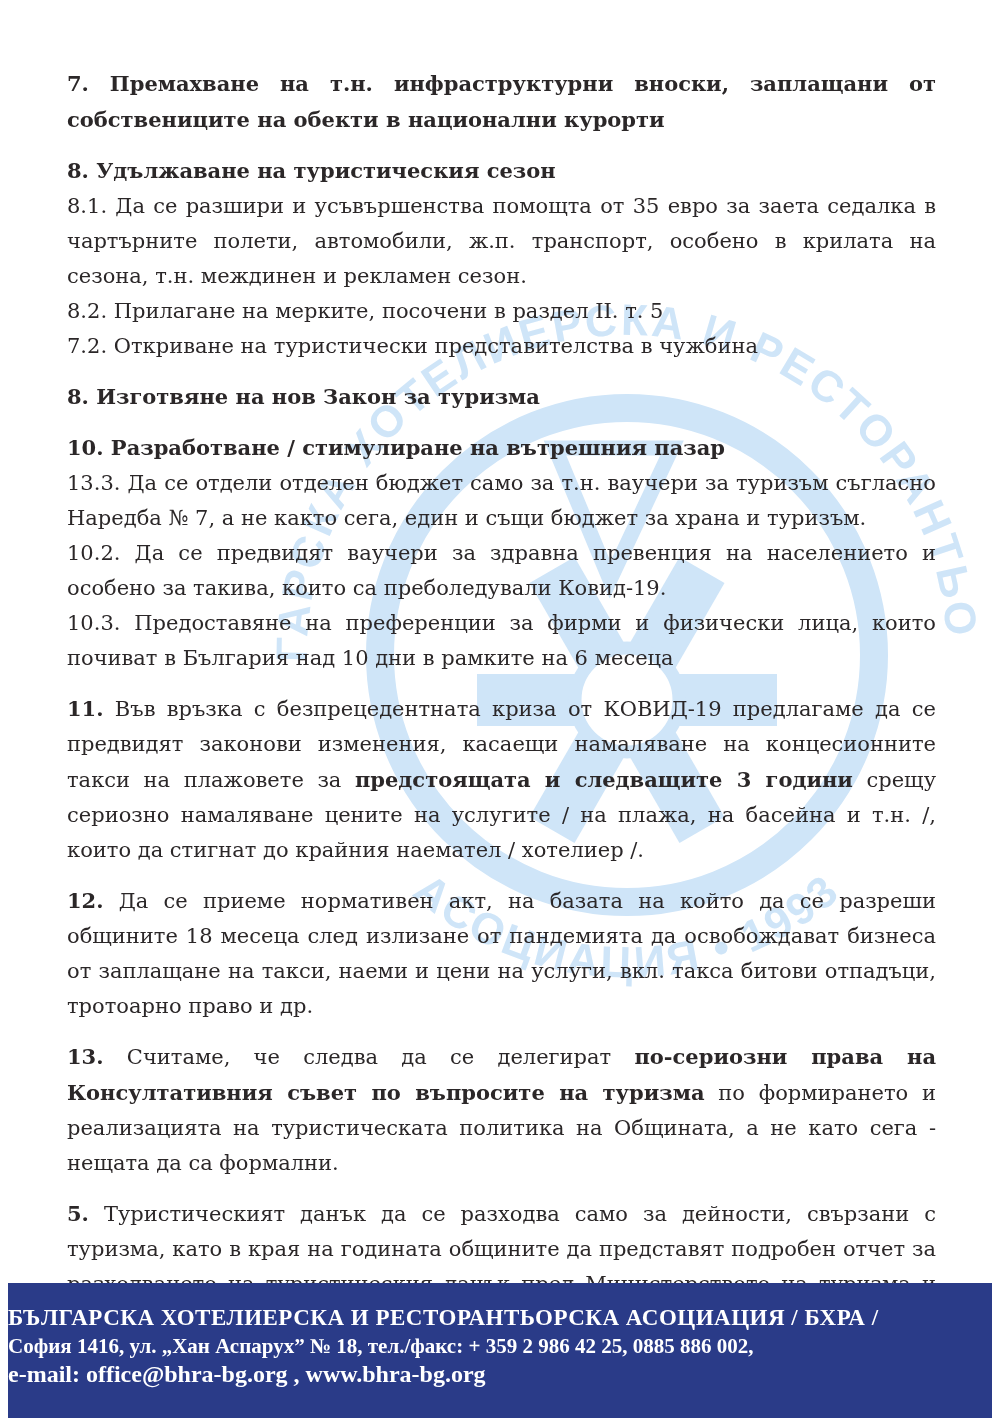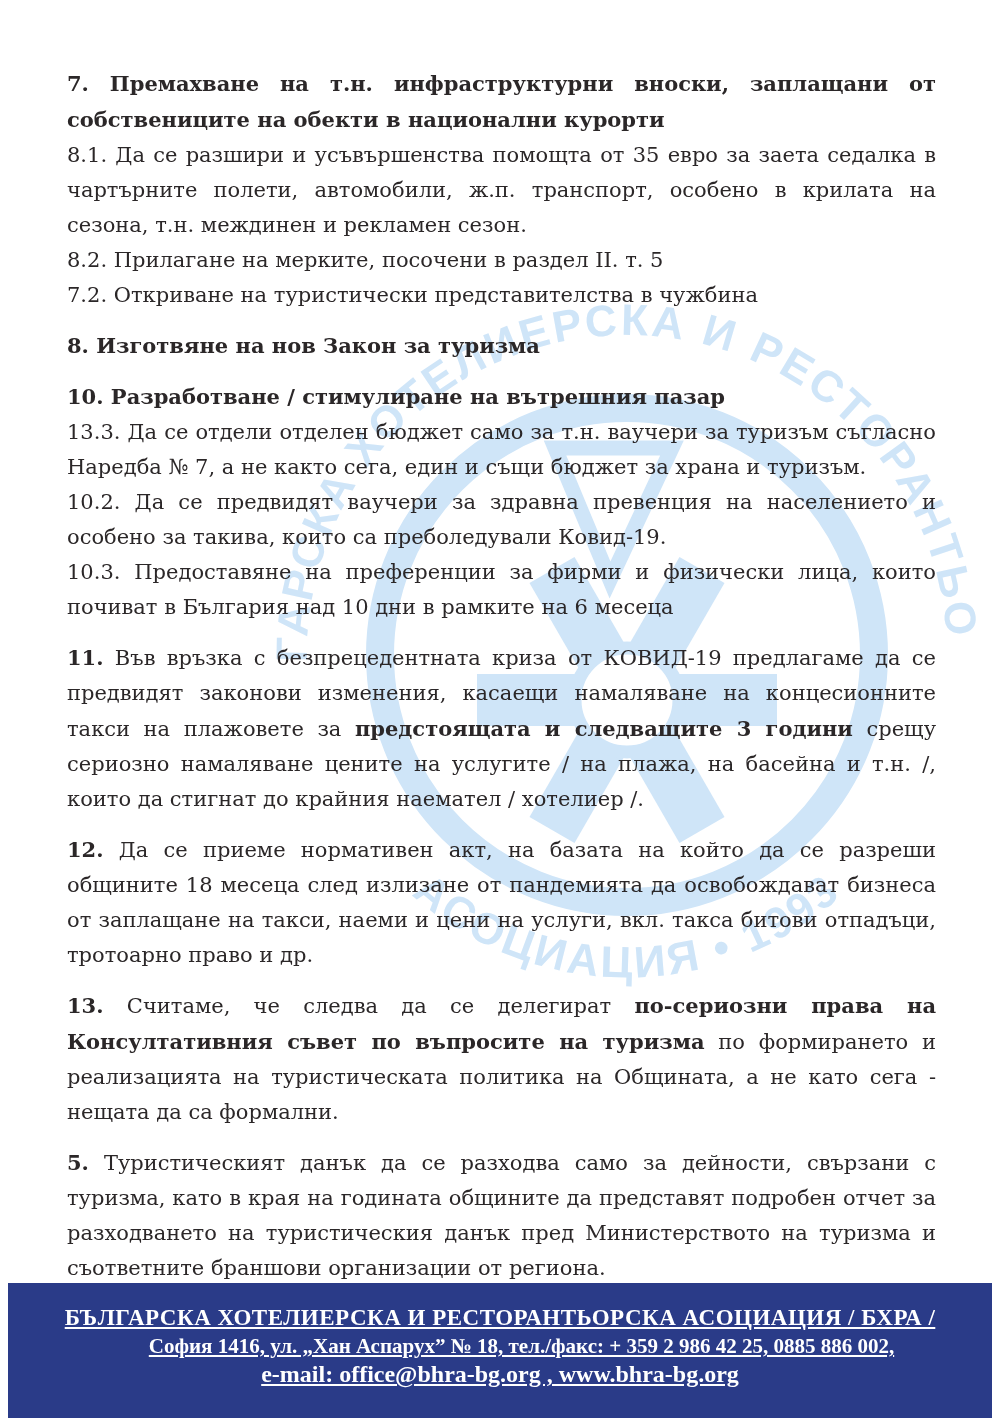--- a/index.html
+++ b/index.html
@@ -38,28 +38,26 @@
   .para { margin: 0; }
   .para.gap { margin-top: 15px; }
   .para .b { font-weight: bold; }
   .footer {
     position: absolute;
     left: 8px;
     top: 1283px;
     width: 984px;
     height: 135px;
     color: #ffffff;
-    text-align: center;
     font-family: "Liberation Serif", serif;
     font-weight: bold;
     padding-top: 21px;
-    text-decoration: underline;
   }
   .footer .f1 { font-size: 23px; line-height: 28px; letter-spacing: 0.5px; }
-  .footer .f2 { font-size: 21px; line-height: 28px; margin-left: 43px; }
+  .footer .f2 { font-size: 21px; line-height: 28px; }
   .footer .f3 { font-size: 24px; line-height: 28px; }
 </style>
 </head>
 <body>
 
 <div class="page" style="background: rgb(255, 255, 255);">
 
   <svg class="watermark" viewBox="0 0 710 710" aria-hidden="true">
     <defs>
       <path id="wmTop" d="M 35 355 A 320 320 0 0 1 675 355"></path>
@@ -81,20 +79,21 @@
           <rect x="-150" y="-26" width="300" height="52" transform="rotate(120)" fill="#cfe5f8"></rect>
         </g>
         <circle cx="355" cy="400" r="52" fill="#ffffff"></circle>
         <circle cx="355" cy="400" r="52" fill="none" stroke-width="13" stroke="#cfe5f8"></circle>
       </g>
     </g>
   </svg>
 
   <div class="content" style="color: rgb(43, 39, 40);">
       <p class="para"><span class="b">7. Премахване на т.н. инфраструктурни вноски, заплащани от собствениците на обекти в национални курорти</span></p>
+      <p class="para gap"><span class="b">8. Удължаване на туристическия сезон</span></p>
       <p class="para"><span>8.1. Да се разшири и усъвършенства помощта от 35 евро за заета седалка в чартърните полети, автомобили, ж.п. транспорт, особено в крилата на сезона, т.н. междинен и рекламен сезон.</span></p>
       <p class="para"><span>8.2. Прилагане на мерките, посочени в раздел II. т. 5</span></p>
       <p class="para"><span>7.2. Откриване на туристически представителства в чужбина</span></p>
       <p class="para gap"><span class="b">8. Изготвяне на нов Закон за туризма</span></p>
       <p class="para gap"><span class="b">10. Разработване / стимулиране на вътрешния пазар</span></p>
       <p class="para"><span>13.3. Да се отдели отделен бюджет само за т.н. ваучери за туризъм съгласно Наредба № 7, а не както сега, един и същи бюджет за храна и туризъм.</span></p>
       <p class="para"><span>10.2. Да се предвидят ваучери за здравна превенция на населението и особено за такива, които са преболедували Ковид-19.</span></p>
       <p class="para"><span>10.3. Предоставяне на преференции за фирми и физически лица, които почиват в България над 10 дни в рамките на 6 месеца</span></p>
       <p class="para gap"><span class="b">11.</span><span> Във връзка с безпрецедентната криза от КОВИД-19 предлагаме да се предвидят законови изменения, касаещи намаляване на концесионните такси на плажовете за </span><span class="b">предстоящата и следващите 3 години</span><span> срещу сериозно намаляване цените на услугите / на плажа, на басейна и т.н. /, които да стигнат до крайния наемател / хотелиер /.</span></p>
       <p class="para gap"><span class="b">12.</span><span> Да се приеме нормативен акт, на базата на който да се разреши общините 18 месеца след излизане от пандемията да освобождават бизнеса от заплащане на такси, наеми и цени на услуги, вкл. такса битови отпадъци, тротоарно право и др.</span></p>

